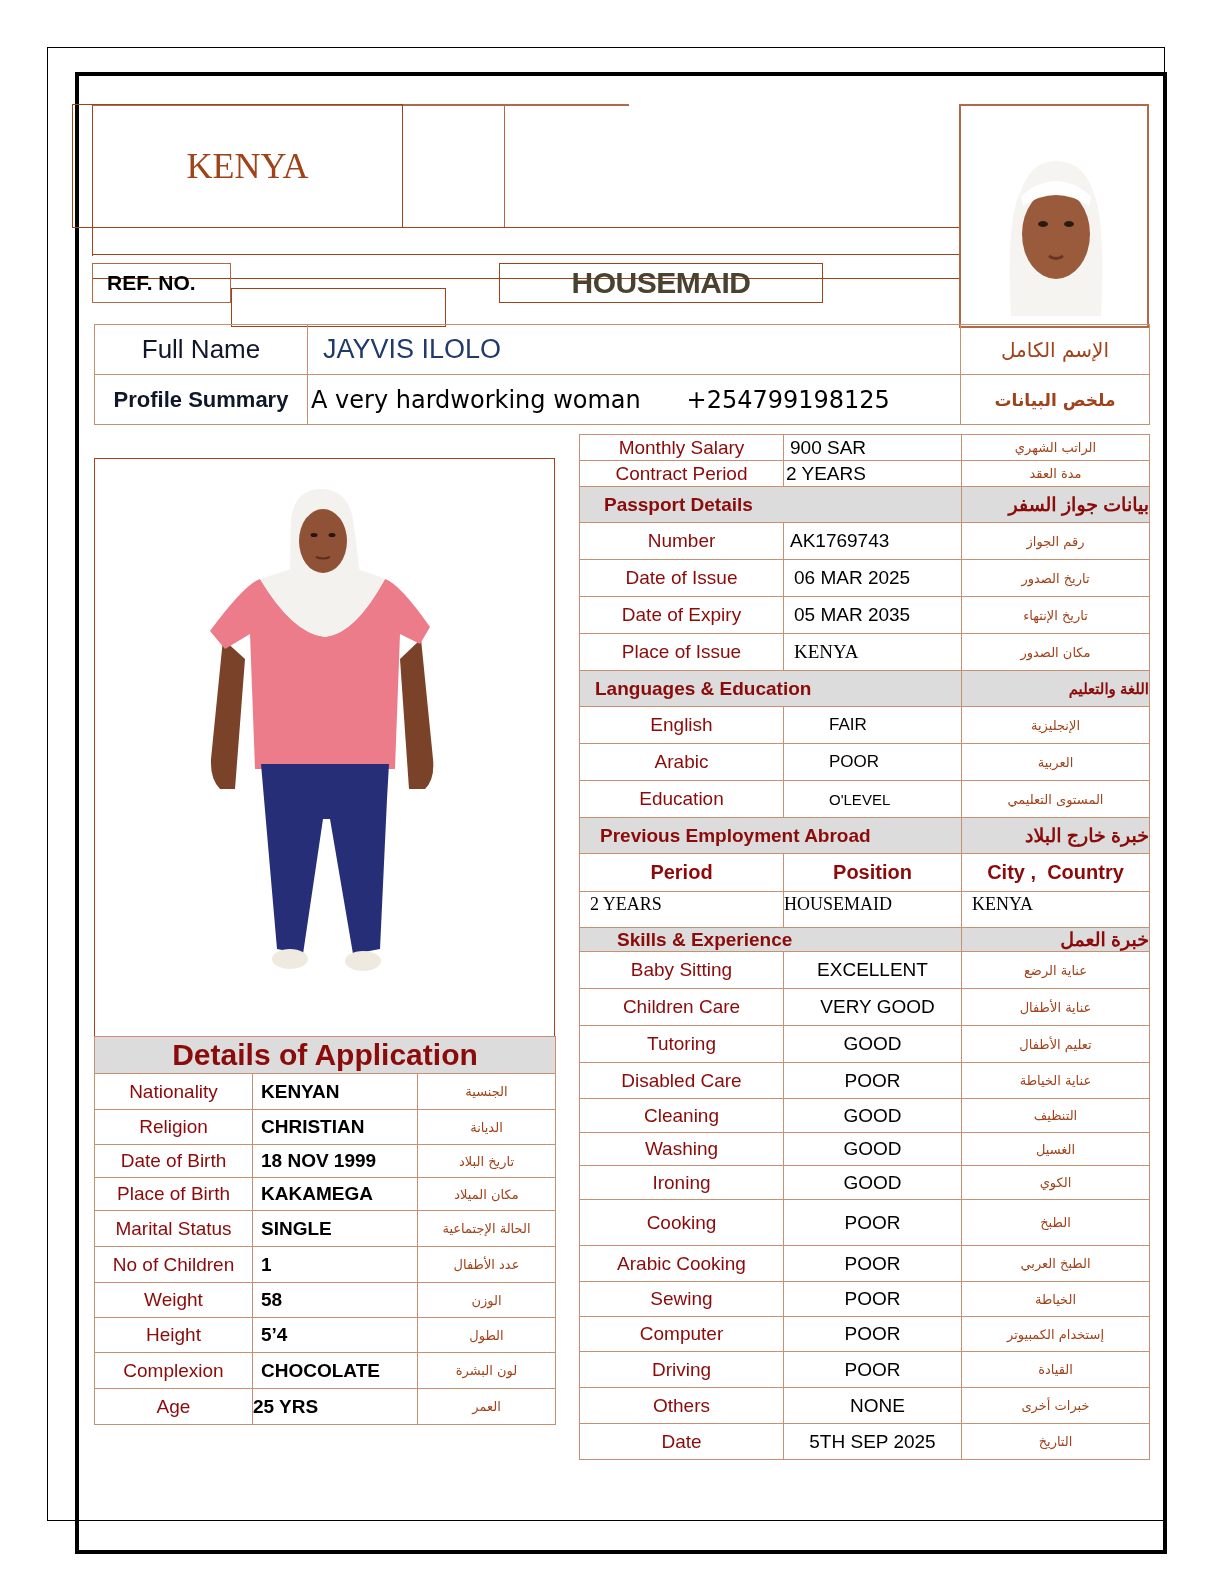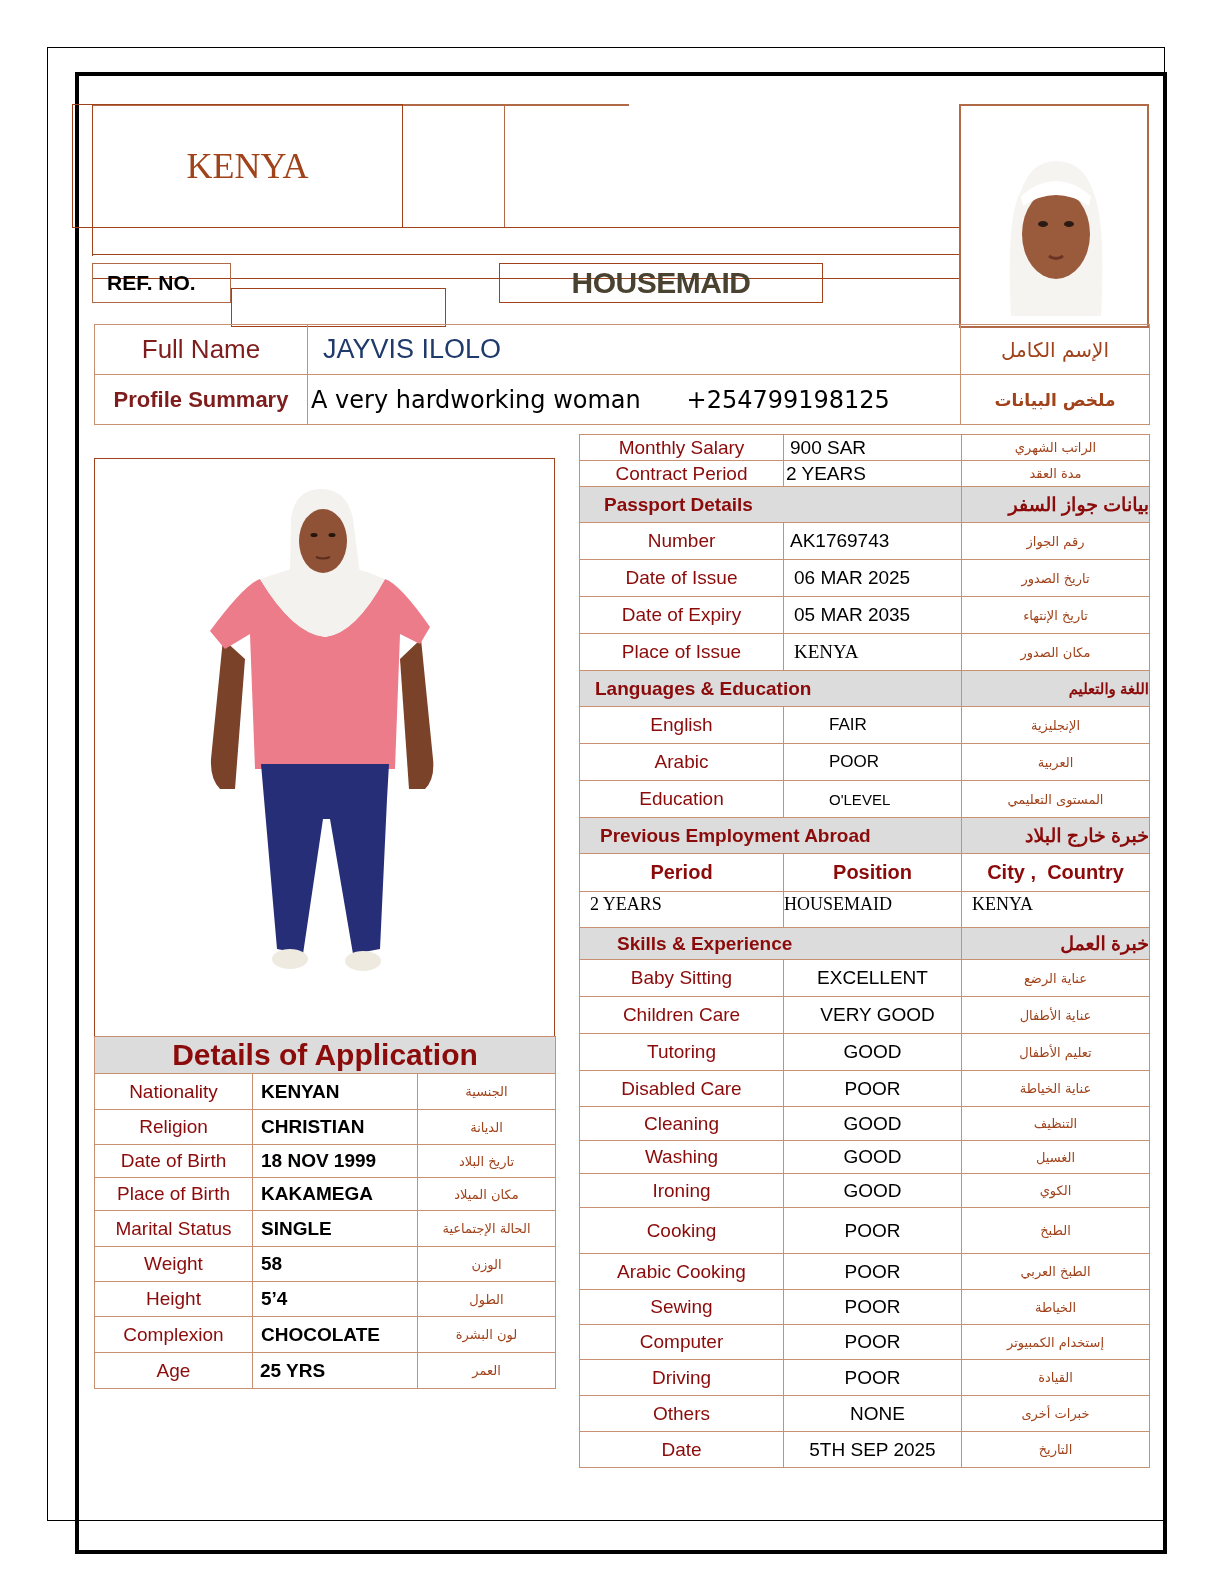--- a/index.html
+++ b/index.html
@@ -31,21 +31,21 @@
   #position-text { left: 499px; top: 263px; width: 324px; height: 40px; display:flex; align-items:center; justify-content:center;
     font-weight: bold; font-size: 30px; color: #4a4230; letter-spacing: -0.5px; }
 
   #headshot-frame { left: 959px; top: 104px; width: 190px; height: 224px; border: 2px solid #b06a48; background:#fff; overflow:hidden; }
 
   
   .grid-table { position: absolute; border-collapse: collapse; }
   .grid-table td { border: 1.5px solid #c89070; }
   #name-table { left: 94px; top: 324px; width: 1056px; }
   #name-table td { height: 50px; }
-  .lbl-red { color: #7f1d1d; }
+  .lbl-red { color: #0f172a; }
   .ar { font-family: "DejaVu Sans", sans-serif; direction: rtl; text-align: center; color: #a0421a; }
 
   
   #full-photo { left: 94px; top: 458px; width: 461px; height: 580px; border: 1.5px solid #a0421a; border-bottom: none; background: #fff; overflow: hidden; }
 
   
   .sec-hdr td { background: #dcdcdc; font-weight: bold; color: #8b0a0a; }
 
   
   #app-table { left: 94px; top: 1036px; width: 462px; }
@@ -159,38 +159,43 @@
   <tr style="height:33px">
         <td class="k">Place of Birth</td>
         <td class="v">KAKAMEGA</td>
         <td class="a ar">مكان الميلاد</td>
       </tr>
   <tr style="height:36px">
         <td class="k">Marital Status</td>
         <td class="v">SINGLE</td>
         <td class="a ar">الحالة الإجتماعية</td>
       </tr>
+  <tr style="height:36px">
+        <td class="k">No of Children</td>
+        <td class="v">1</td>
+        <td class="a ar">عدد الأطفال</td>
+      </tr>
   <tr style="height:35px">
         <td class="k">Weight</td>
         <td class="v">58</td>
         <td class="a ar">الوزن</td>
       </tr>
   <tr style="height:35px">
         <td class="k">Height</td>
         <td class="v">5’4</td>
         <td class="a ar">الطول</td>
       </tr>
   <tr style="height:36px">
         <td class="k">Complexion</td>
         <td class="v">CHOCOLATE</td>
         <td class="a ar">لون البشرة</td>
       </tr>
   <tr style="height:36px">
         <td class="k">Age</td>
-        <td class="v" style="padding-left:7px">25 YRS</td>
+        <td class="v" style="padding-left:0">25 YRS</td>
         <td class="a ar">العمر</td>
       </tr>
 </tbody>
   </table>
 
 <table id="right-table" class="grid-table">
 
   <tbody>
       <tr style="height:26px">
         <td class="k">Monthly Salary</td>
@@ -256,21 +261,21 @@
     <td style="text-align:center;font-weight:bold;color:#8b0a0a;font-size:20px">Period</td>
     <td style="text-align:center;font-weight:bold;color:#8b0a0a;font-size:20px">Position</td>
     <td style="text-align:center;font-weight:bold;color:#8b0a0a;font-size:20px;white-space:pre">City ,  Country</td>
   </tr>
   <tr style="height:36px;vertical-align:top">
     <td class="serif-val" style="padding:2px 0 0 10px;font-size:18px">2 YEARS</td>
     <td class="serif-val" style="padding:2px 0 0 0;font-size:18px">HOUSEMAID</td>
     <td class="serif-val" style="padding:2px 0 0 10px;font-size:18px">KENYA</td>
   </tr>
 
-  <tr class="sec-hdr" style="height:32px">
+  <tr class="sec-hdr" style="height:24px">
     <td colspan="2" class="sec-title" style="padding-left:37px">Skills &amp; Experience</td>
     <td class="sec-title-ar">خبرة العمل</td>
   </tr>
   <tr style="height:37px">
         <td class="k">Baby Sitting</td>
         <td class="v" style="text-align:center">EXCELLENT</td>
         <td class="a ar">عناية الرضع</td>
       </tr>
   <tr style="height:37px">
         <td class="k">Children Care</td>

